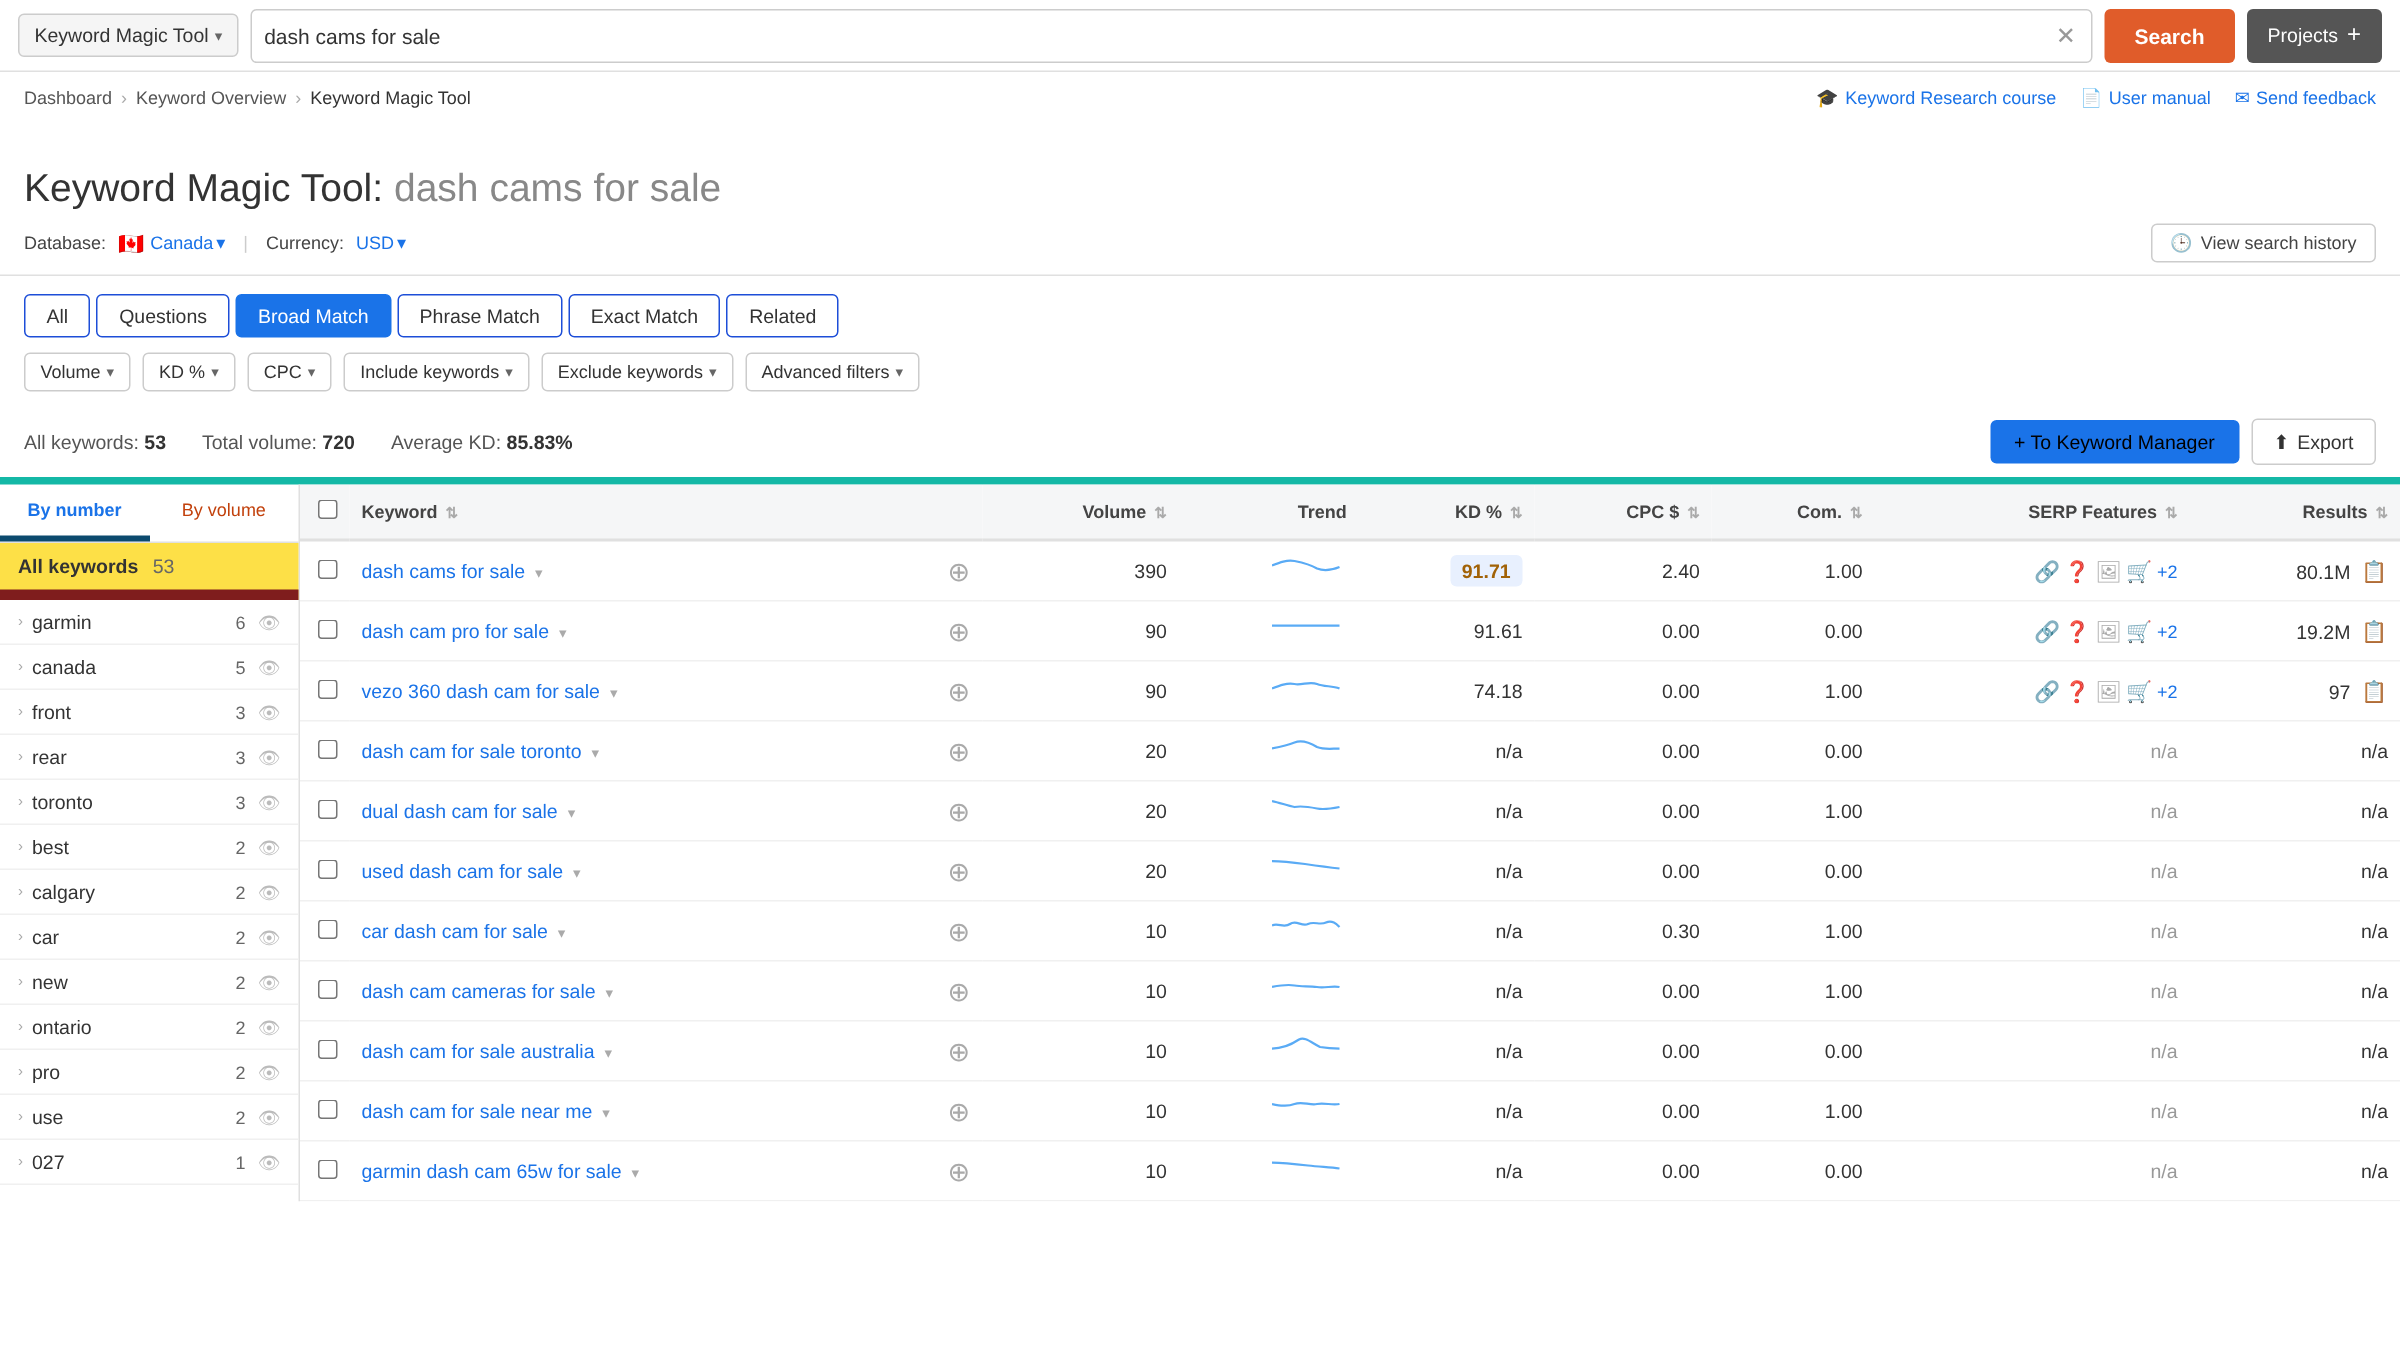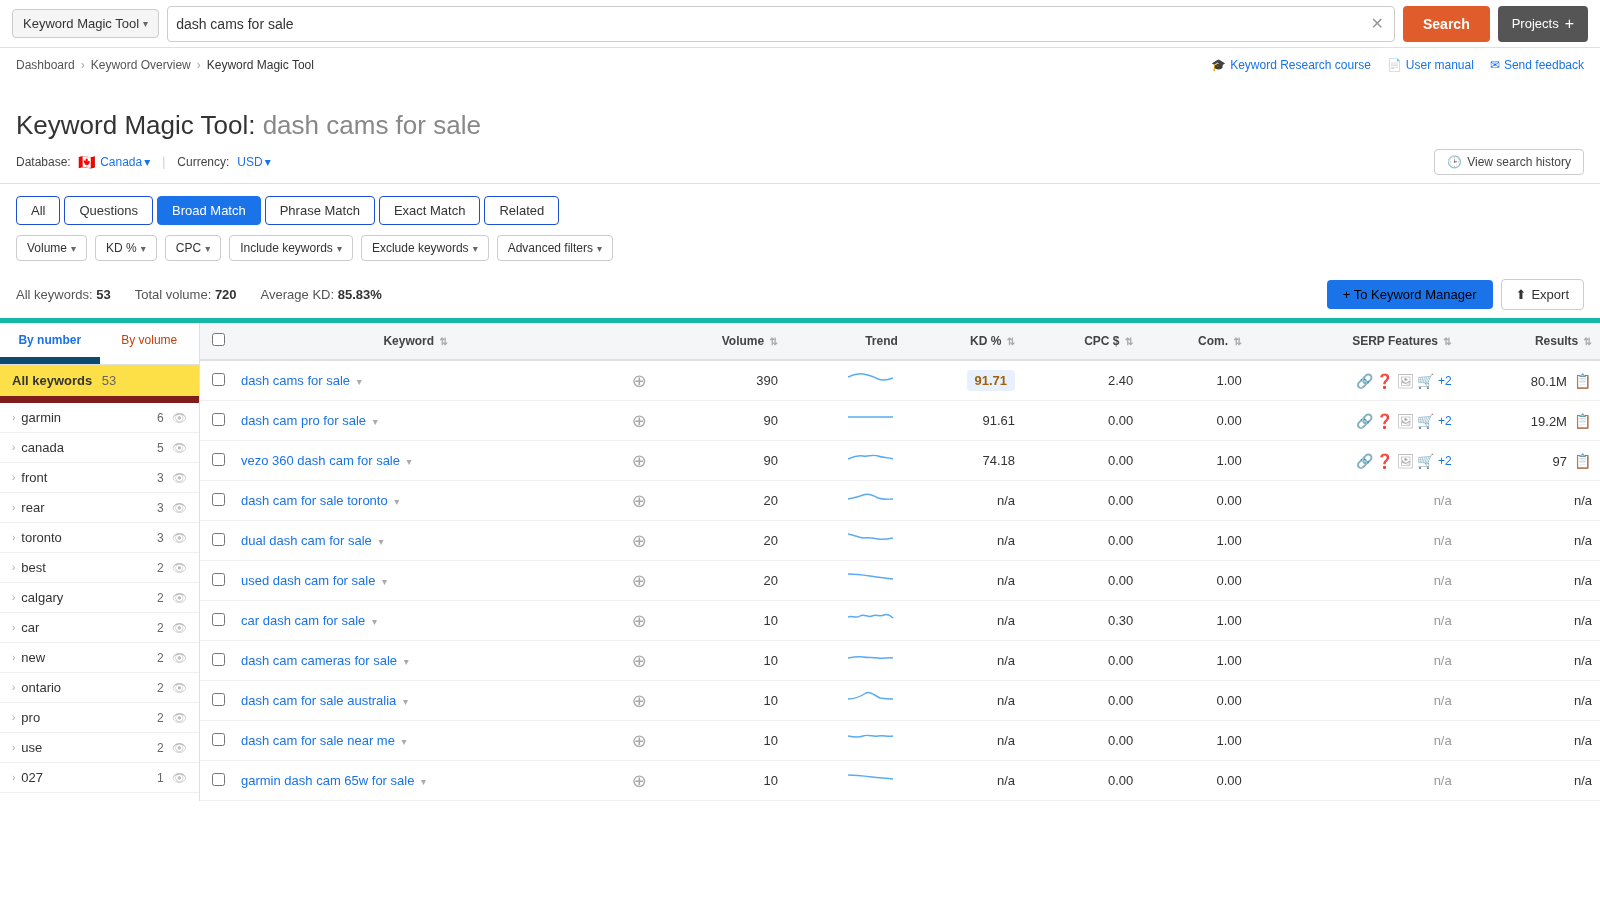--- a/index.html
+++ b/index.html
@@ -124,21 +124,21 @@
       padding: 0;
     }
     .sidebar-tabs {
       display: flex; border-bottom: 1px solid #e0e0e0;
     }
     .sidebar-tab {
       flex: 1; text-align: center; padding: 10px 6px; font-size: 12px;
       cursor: pointer; color: #c2410c;
     }
     .sidebar-tab.active {
-      color: #1a73e8; border-bottom: 7px solid #0c4a6e; font-weight: 600;
+      color: #1a73e8; border-bottom: 4px solid #0c4a6e; font-weight: 600;
     }
     .sidebar-header {
       display: flex; align-items: center; justify-content: space-between;
       padding: 8px 12px; background: #fde047; border-bottom: 7px solid #7f1d1d;
       font-size: 13px; font-weight: 600;
     }
     .sidebar-header .count { color: #666; font-weight: 400; margin-left: 6px; }
     .sidebar-item {
       display: flex; align-items: center; justify-content: space-between;
       padding: 7px 12px; border-bottom: 1px solid #f0f0f0; cursor: pointer;
@@ -154,21 +154,21 @@
     
     .table-wrap { flex: 1; overflow-x: auto; }
     table { width: 100%; border-collapse: collapse; }
     thead tr { background: #f5f6f7; }
     thead th {
       padding: 10px 8px; text-align: right; font-size: 12px; font-weight: 600;
       color: #444; border-bottom: 2px solid #e0e0e0; white-space: nowrap;
       cursor: pointer; user-select: none;
     }
     thead th:first-child { text-align: left; padding-left: 12px; }
-    thead th.kw-col { text-align: center; }
+    thead th.kw-col { text-align: left; }
     .sort-icon { color: #aaa; font-size: 10px; margin-left: 2px; }
     tbody tr { border-bottom: 1px solid #f0f0f0; }
     tbody td {
       padding: 8px 8px; font-size: 13px; color: #333; text-align: right;
       vertical-align: middle;
     }
     tbody td:first-child { text-align: left; padding-left: 12px; }
     tbody td.kw-cell { text-align: left; }
     .kw-link { color: #1a73e8; text-decoration: none; cursor: pointer; }
     .kw-caret { color: #aaa; font-size: 10px; margin-left: 3px; cursor: pointer; }

